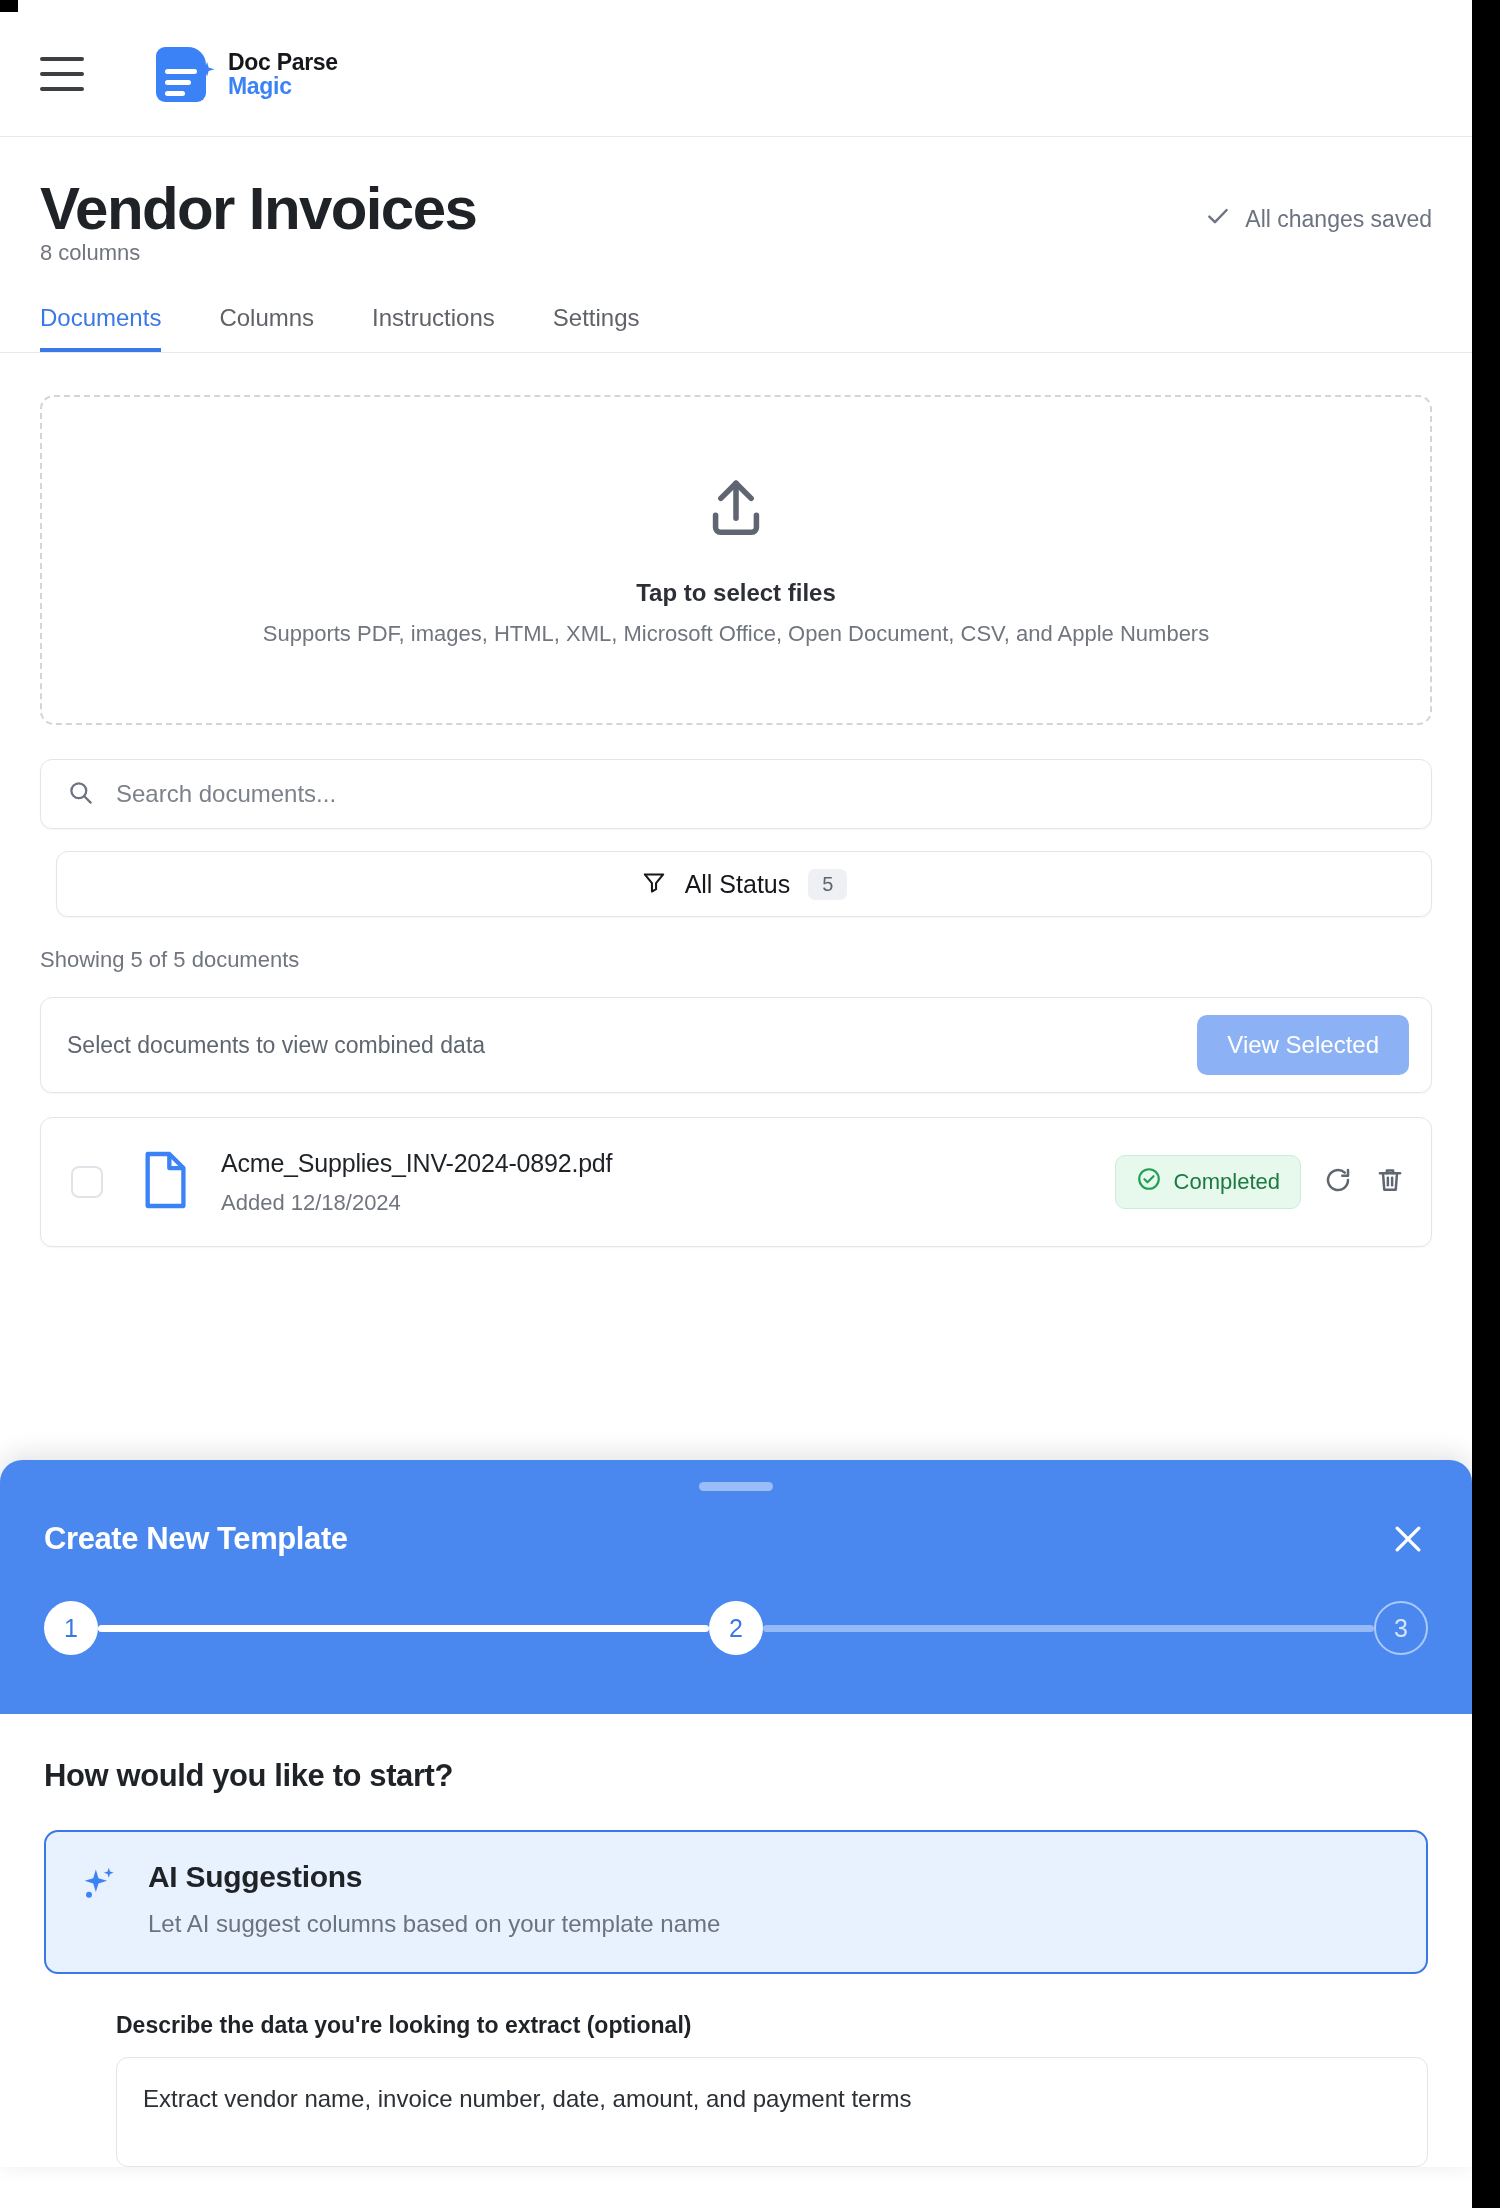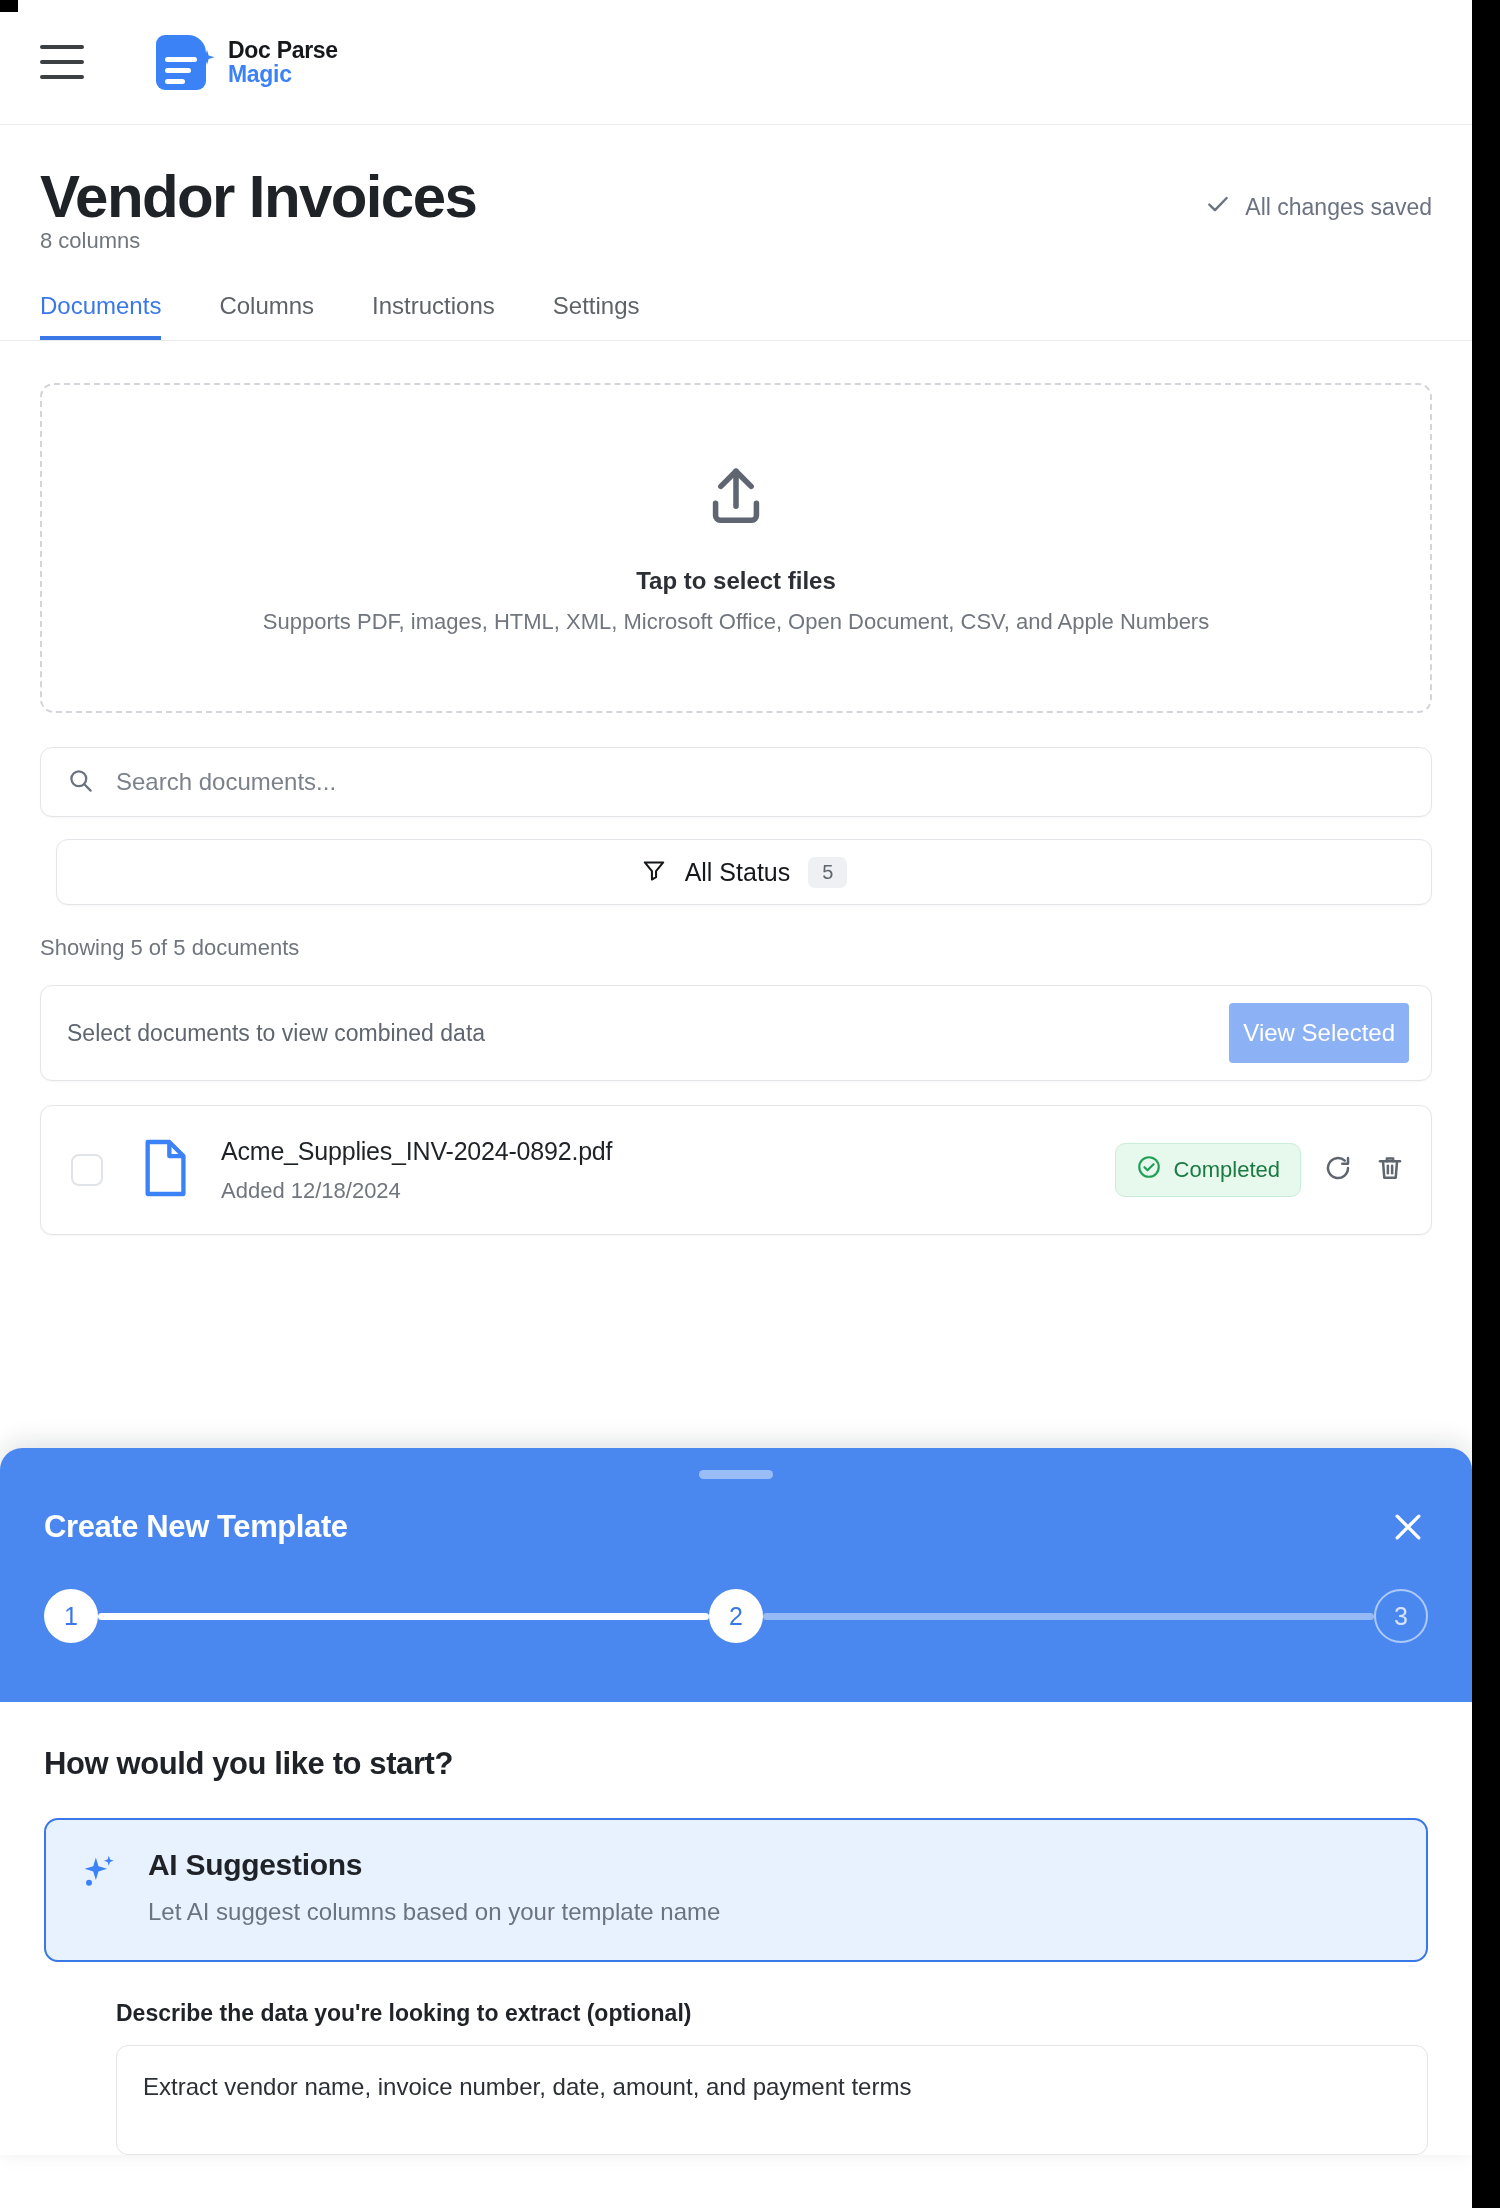--- a/index.html
+++ b/index.html
@@ -31,21 +31,21 @@
   .corner-mark {
     position: absolute;
     top: 0; left: 0;
     width: 18px; height: 12px;
     background: #000000;
     z-index: 61;
   }
 
   .page {
     position: absolute;
-    top: 0; left: 0;
+    top: 12px; left: 0;
     width: 1472px;
     height: 1572px;
     background: #ffffff;
   }
 
   
   .topbar {
     height: 125px;
     display: flex;
     align-items: center;
@@ -240,23 +240,23 @@
     justify-content: space-between;
     padding: 0 22px 0 26px;
     background: #fff;
     box-shadow: 0 1px 2px rgba(16,24,40,.04);
   }
   .combined-text { font-size: 23px; color: #5f6670; }
   .view-selected {
     background: #8cb2f5;
     color: #ffffff;
     border: none;
-    border-radius: 4px;
+    border-radius: 10px;
     font-size: 24px;
-    padding: 16px 14px;
+    padding: 16px 30px;
     font-family: "Liberation Sans", sans-serif;
     cursor: pointer;
     margin-left: 41px;
   }
 
   .doc-row {
     margin-top: 24px;
     border: 1px solid #e3e5e8;
     border-radius: 12px;
     min-height: 130px;

